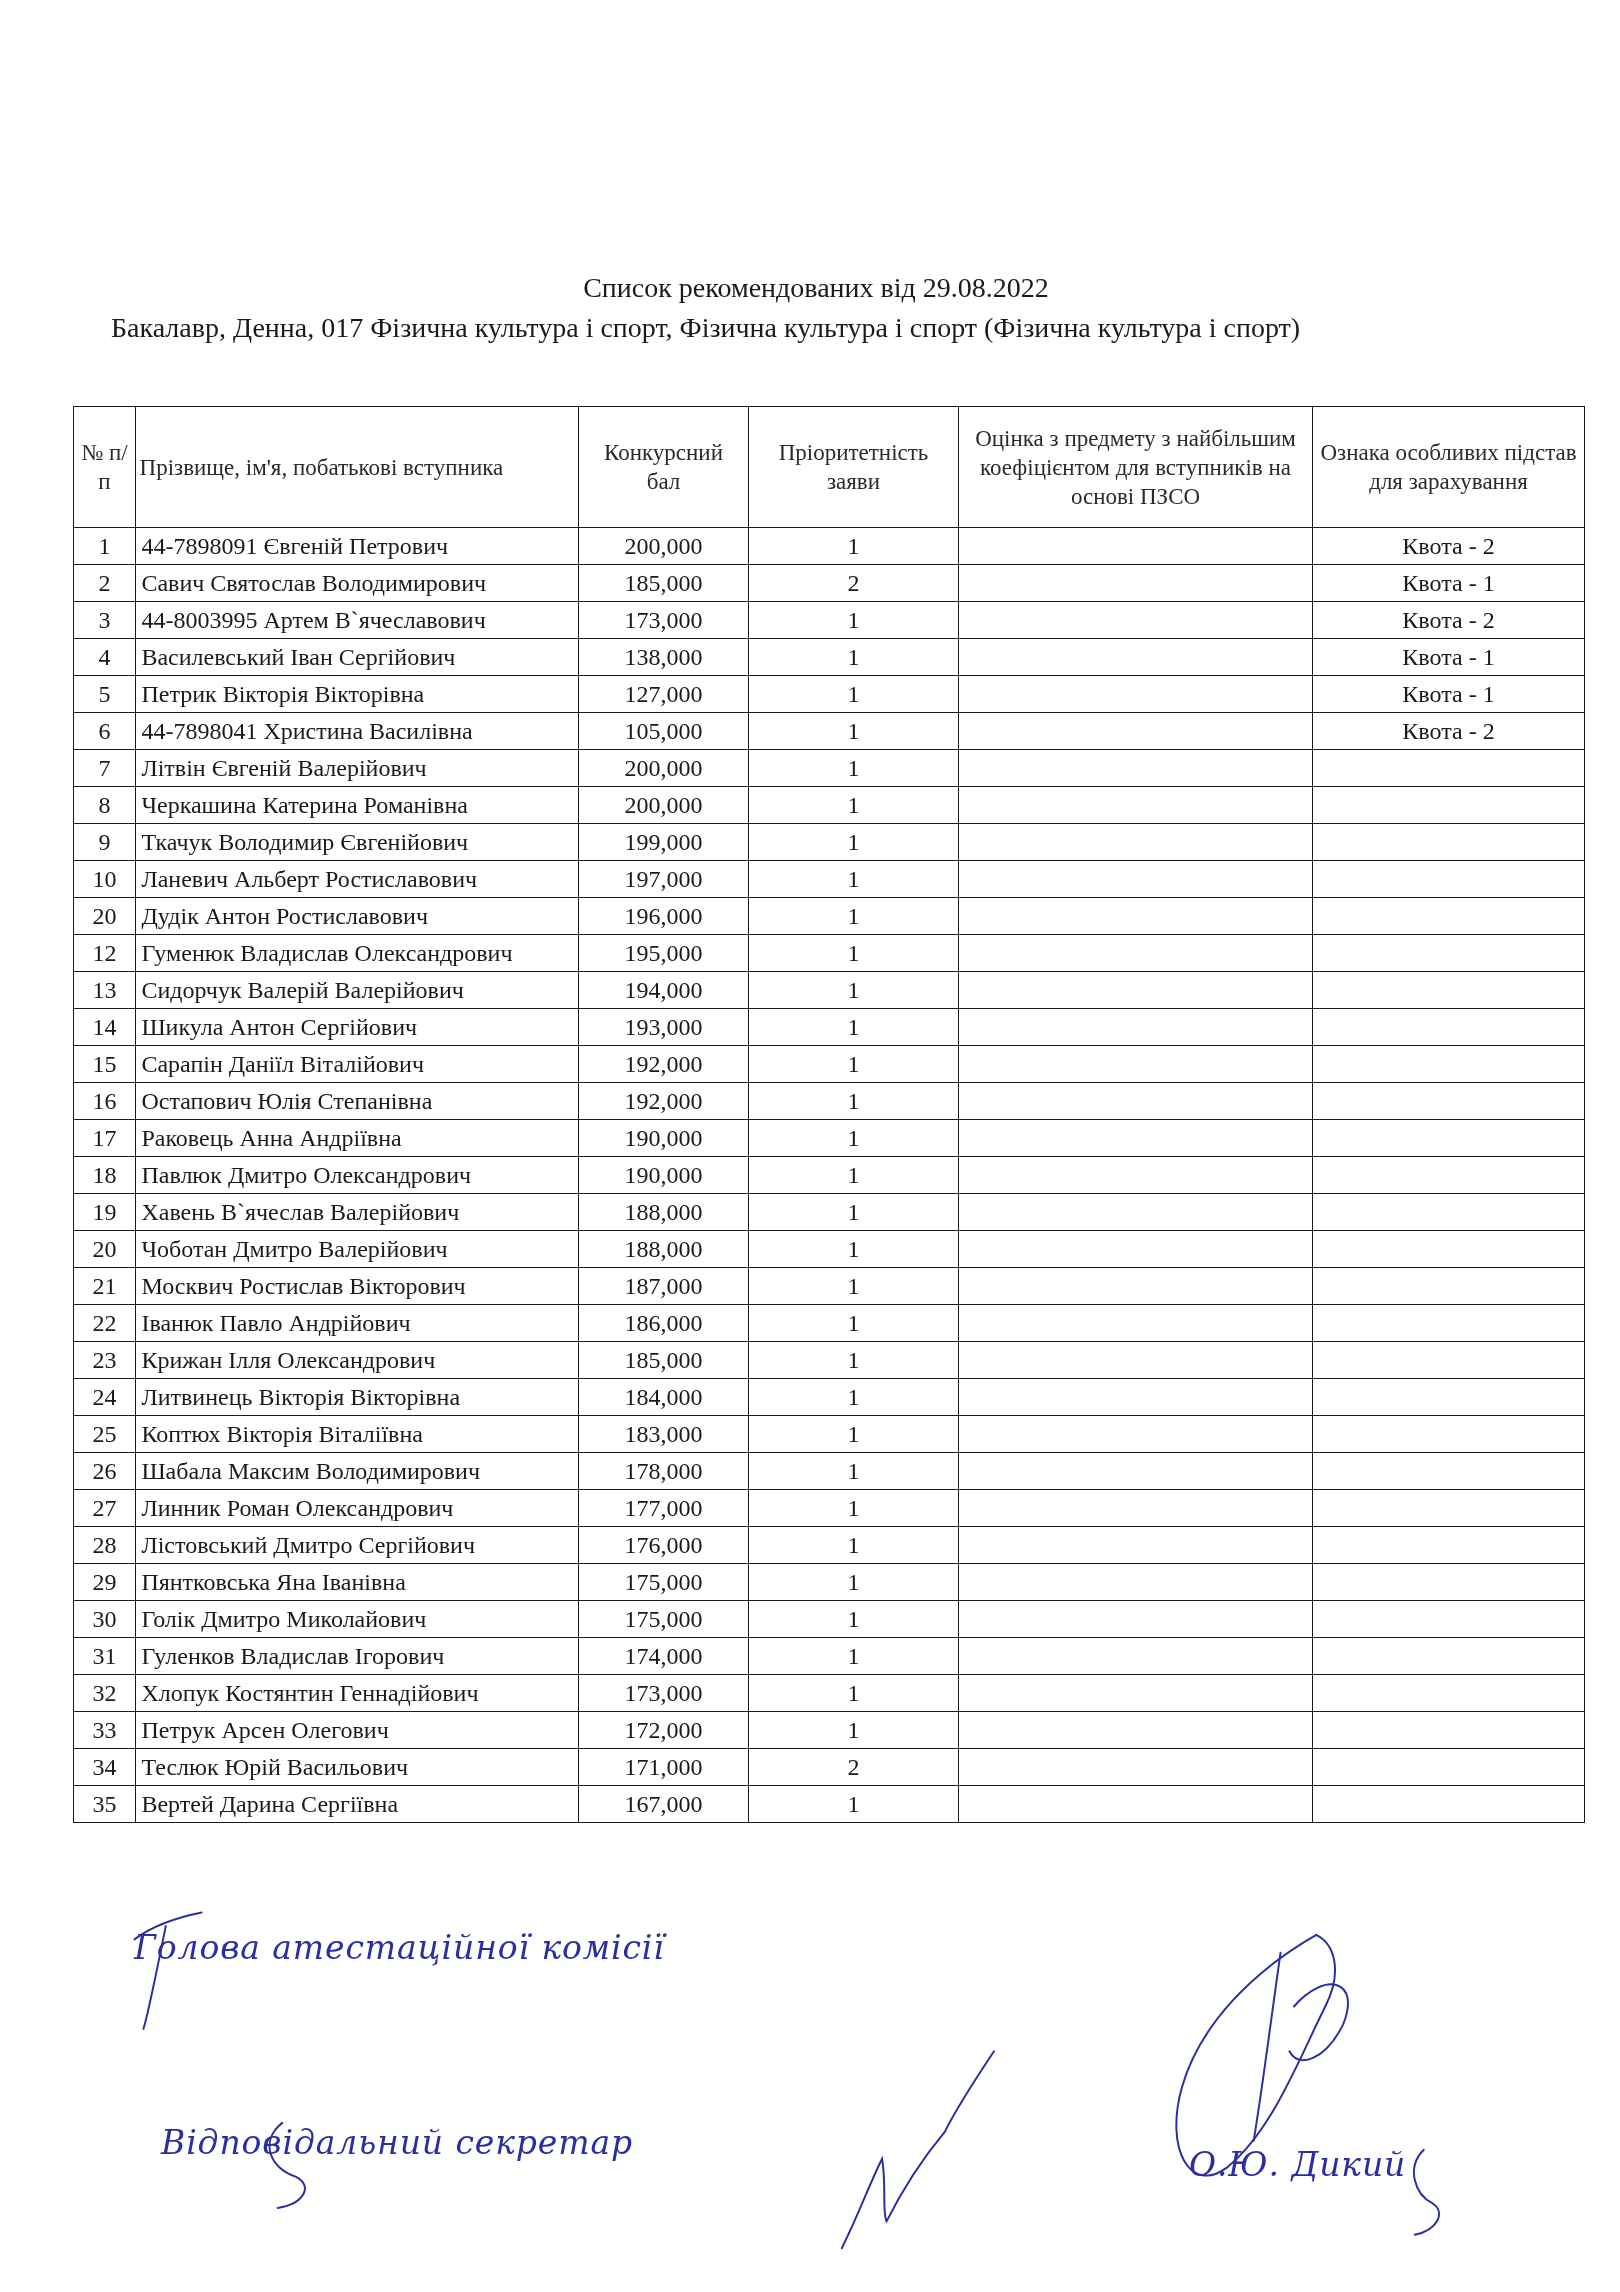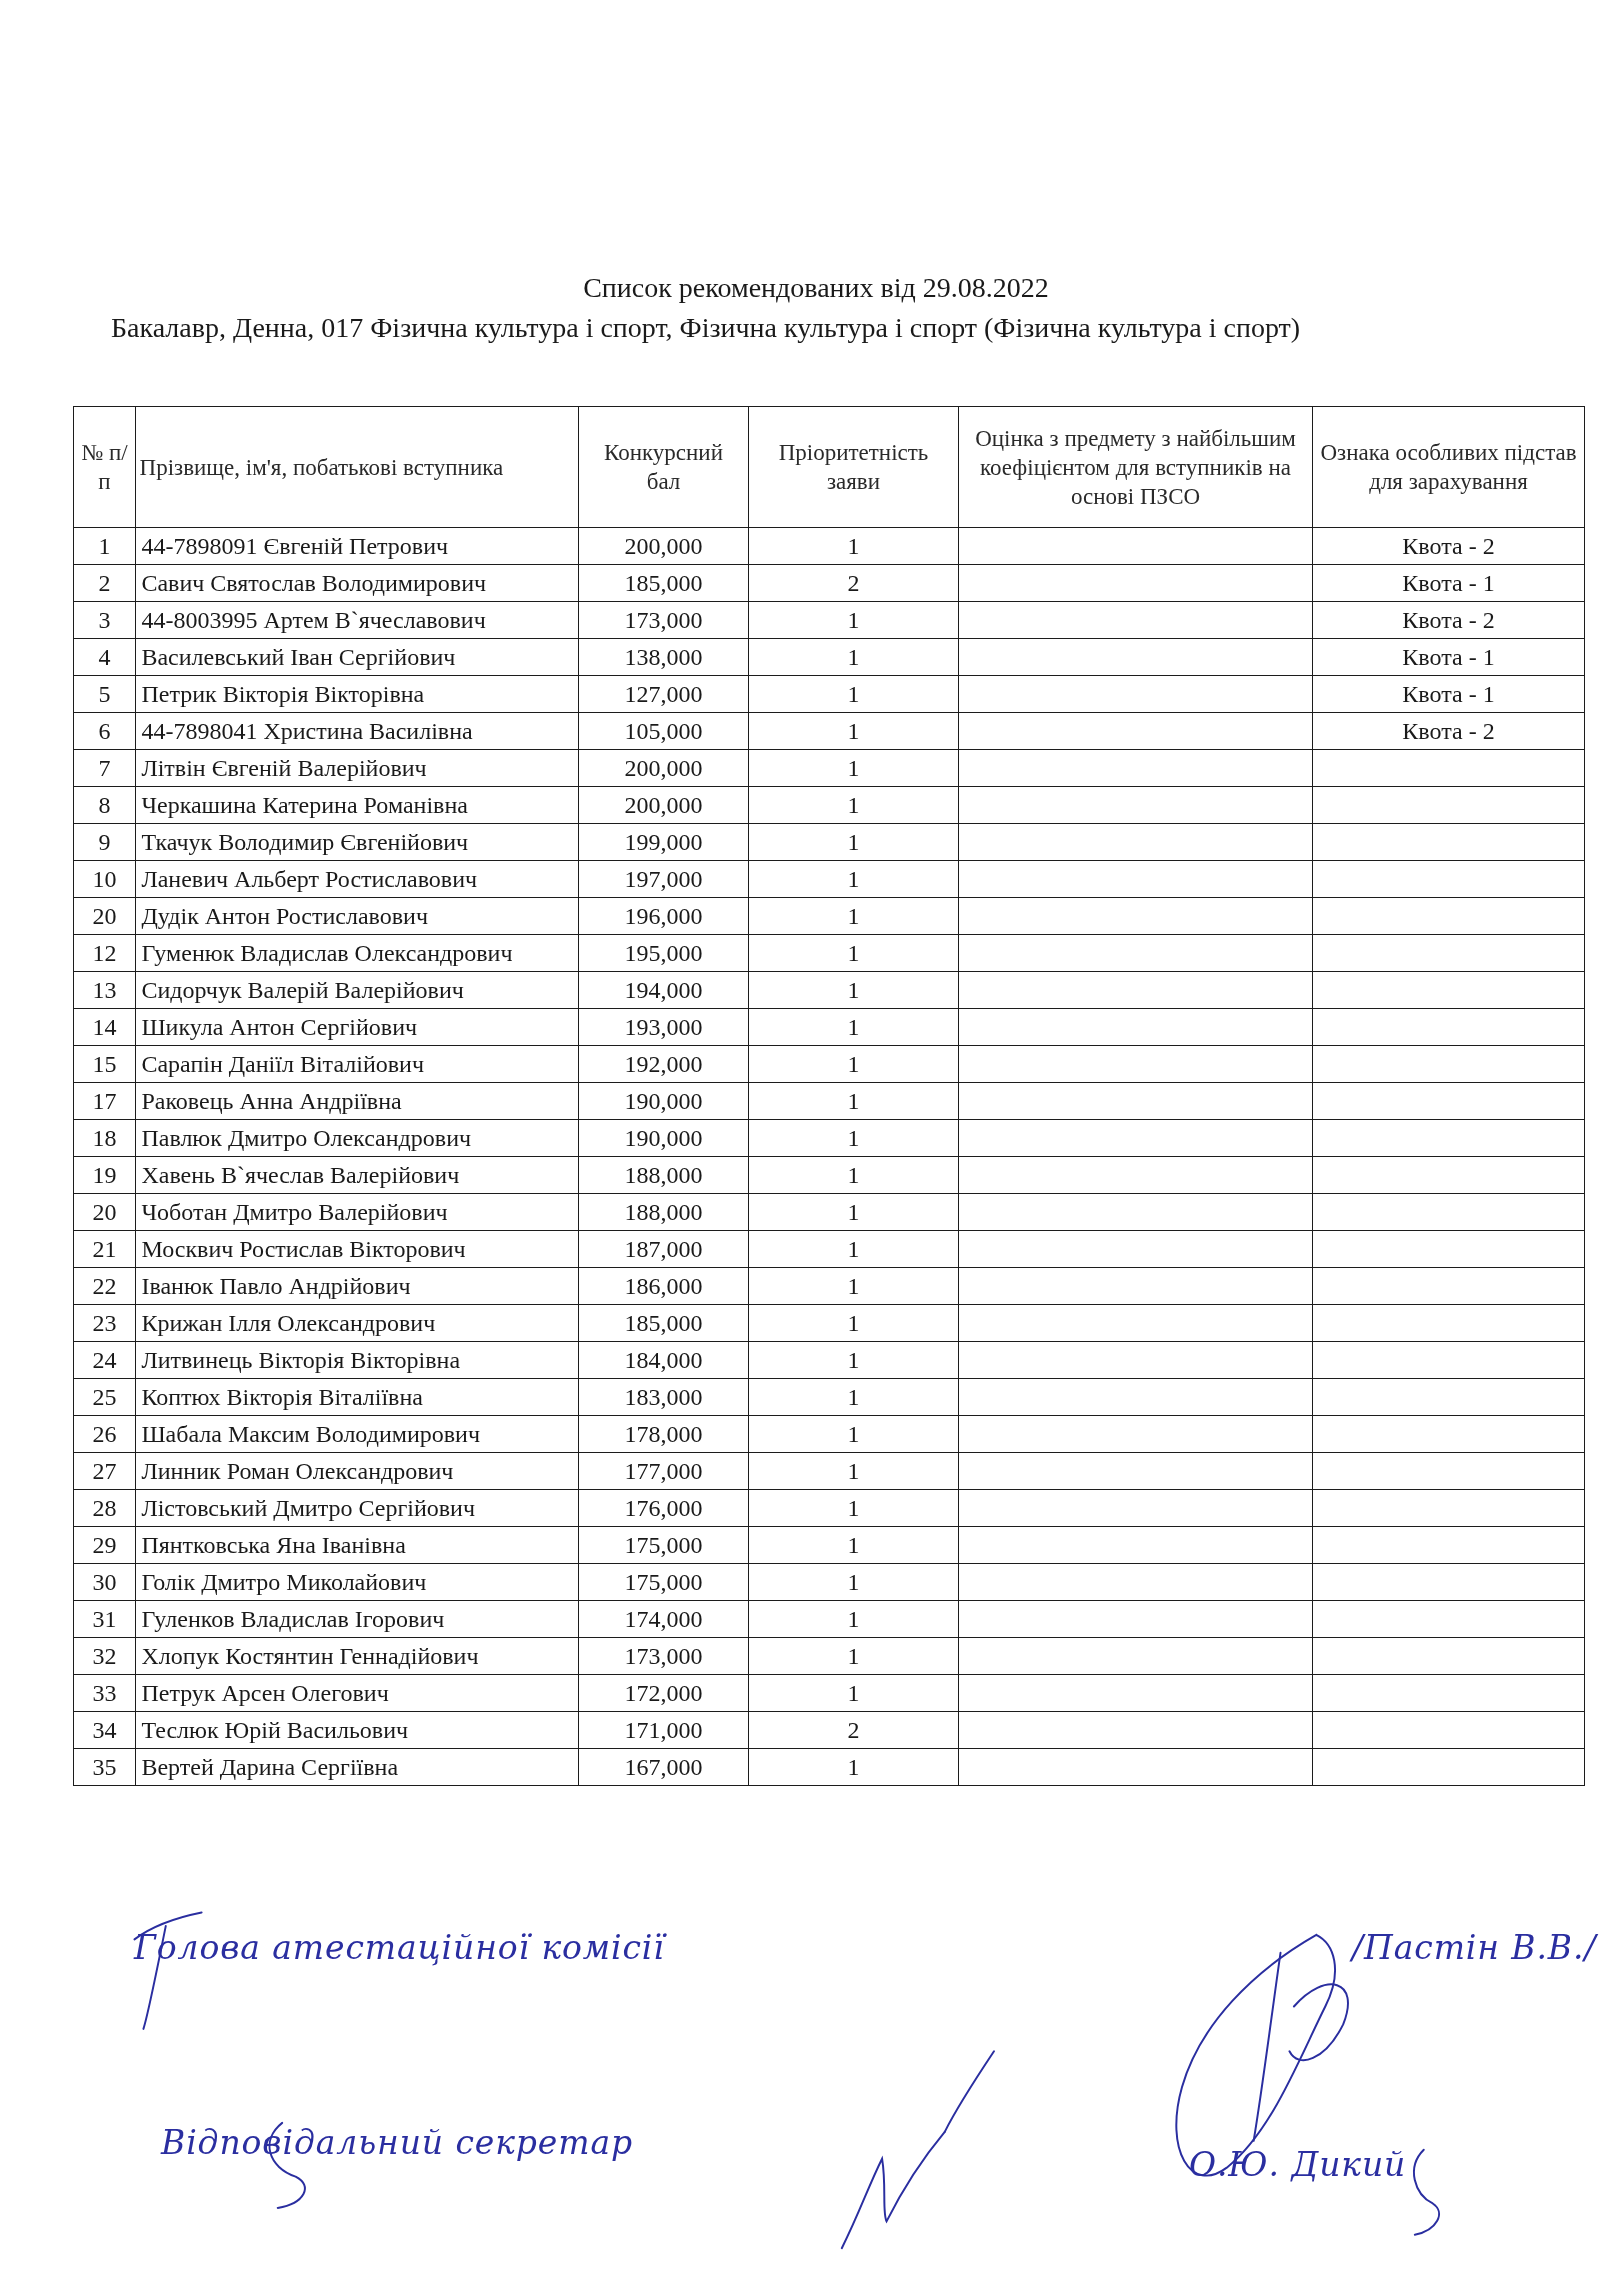--- a/index.html
+++ b/index.html
@@ -182,20 +182,28 @@
       </tr>
       <tr>
         <td class="c-num">15</td>
         <td class="c-name">Сарапін Даніїл Віталійович</td>
         <td class="c-score">192,000</td>
         <td class="c-prio">1</td>
         <td class="c-pzso"></td>
         <td class="c-basis"></td>
       </tr>
       <tr>
+        <td class="c-num">16</td>
+        <td class="c-name">Остапович Юлія Степанівна</td>
+        <td class="c-score">192,000</td>
+        <td class="c-prio">1</td>
+        <td class="c-pzso"></td>
+        <td class="c-basis"></td>
+      </tr>
+      <tr>
         <td class="c-num">17</td>
         <td class="c-name">Раковець Анна Андріївна</td>
         <td class="c-score">190,000</td>
         <td class="c-prio">1</td>
         <td class="c-pzso"></td>
         <td class="c-basis"></td>
       </tr>
       <tr>
         <td class="c-num">18</td>
         <td class="c-name">Павлюк Дмитро Олександрович</td>
@@ -355,17 +363,16 @@
       <path d="M1055 2380 C1070 2350, 1090 2320, 1110 2290"></path>
 
       <path d="M150 2165 C170 2150, 200 2140, 225 2135"></path>
       <path d="M185 2150 C175 2200, 165 2250, 160 2265"></path>
 
       <path d="M315 2370 C290 2390, 300 2420, 330 2430 C350 2440, 340 2460, 310 2465"></path>
       <path d="M1590 2400 C1570 2420, 1580 2450, 1600 2460 C1615 2470, 1605 2490, 1580 2495"></path>
     </g>
   </svg>
   <div class="sig-text" style="left:134px; top:19.7px;">Голова атестаційної комісії</div>
-  <div class="sig-text" style="left:1352px; top:19.7px;">/Пастін В.В./</div>
   <div class="sig-text" style="left:161px; top:215px;">Відповідальний секретар</div>
   <div class="sig-text" style="left:1146px; top:237px;margin-left:43px;">О.Ю. Дикий</div>
 </div>
 
 
 </body></html>

